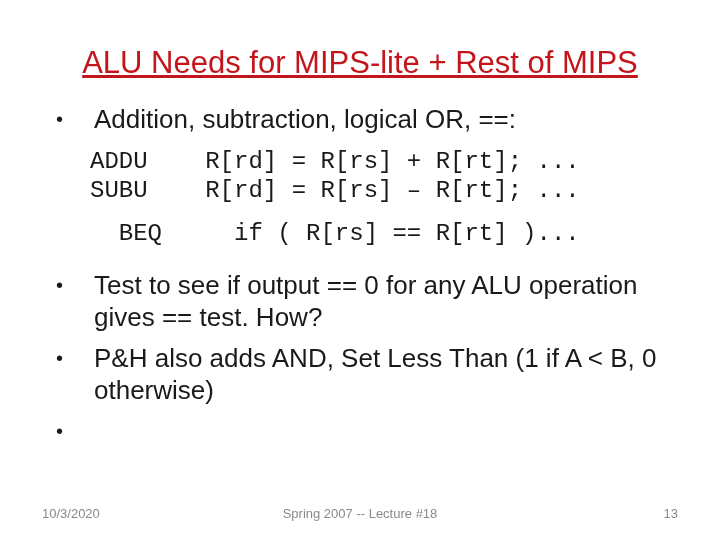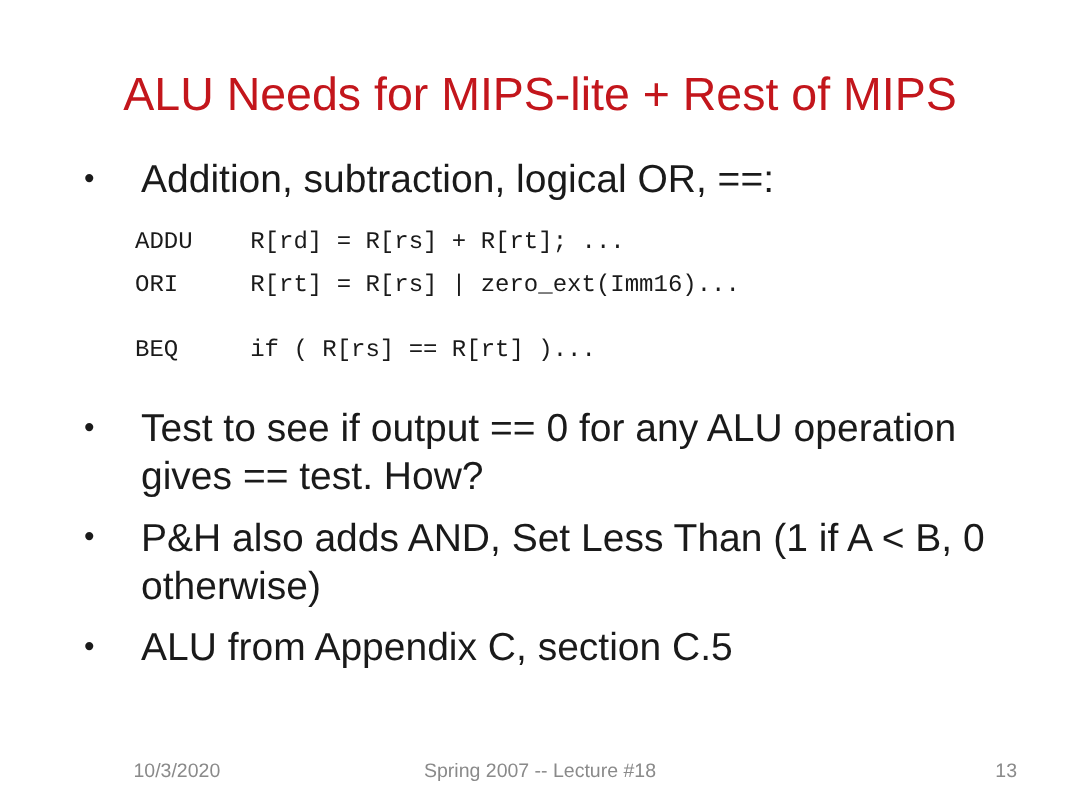--- a/index.html
+++ b/index.html
@@ -19,20 +19,21 @@
     position: absolute;
     top: 45px;
     left: 0;
     right: 0;
     margin: 0;
     text-align: center;
     font-size: 31px;
     font-weight: 400;
     line-height: 36px;
     color: var(--title, #c3161c);
+    text-decoration: underline;
   }
   .bullet-row {
     display: flex;
     align-items: flex-start;
     color: var(--body, #1a1a1a);
   }
   .marker {
     width: 26px;
     flex: 0 0 26px;
     font-size: 20px;
@@ -48,62 +49,63 @@
   .intro-bullet {
     position: absolute;
     top: 103px;
     left: 56px;
   }
   .code-block {
     position: absolute;
     top: 147px;
     left: 90px;
     font-family: "Liberation Mono", monospace;
-    font-size: 16px;
+    font-size: 24px;
     line-height: 29px;
     color: var(--code, #1a1a1a);
+    text-align: right;
   }
   .code-line { white-space: pre; }
   .code-line.beq { margin-top: 14px; }
   .bullet-list {
     position: absolute;
     top: 269px;
     left: 56px;
     right: 20px;
   }
   .bullet-item { margin-bottom: 9px; }
   .bline { display: block; }
   .footer {
     position: absolute;
     left: 0;
     right: 0;
     top: 506px;
     height: 20px;
     font-size: 13px;
     color: var(--footer, #8a8a8a);
   }
-  .footer-date { position: absolute; left: 42px; top: 0; margin-left: 47px; }
+  .footer-date { position: absolute; left: 42px; top: 0; }
   .footer-center { position: absolute; left: 0; right: 0; top: 0; text-align: center; }
   .footer-number { position: absolute; right: 42px; top: 0; }
 </style>
 </head>
 <body>
 
 <div class="slide">
 
   <h1 class="slide-title">ALU Needs for MIPS-lite + Rest of MIPS</h1>
 
   <div class="bullet-row intro-bullet">
     <span class="marker">•</span>
     <span class="btext">Addition, subtraction, logical OR, ==:</span>
   </div>
 
   <div class="code-block">
     <div class="code-line">ADDU    R[rd] = R[rs] + R[rt]; ...</div>
-    <div class="code-line">ORI     R[rt] = R[rs] | zero_ext(Imm16)...</div>
+    <div class="code-line">SUBU    R[rd] = R[rs] – R[rt]; ...</div>
     <div class="code-line beq">BEQ     if ( R[rs] == R[rt] )...</div>
   </div>
 
   <div class="bullet-list">
 
     <div class="bullet-row bullet-item">
       <span class="marker">•</span>
       <span class="btext">
         <span class="bline">Test to see if output == 0 for any ALU operation</span>
         <span class="bline">gives == test. How?</span>
@@ -113,23 +115,20 @@
     <div class="bullet-row bullet-item">
       <span class="marker">•</span>
       <span class="btext">
         <span class="bline">P&amp;H also adds AND, Set Less Than (1 if A &lt; B, 0</span>
         <span class="bline">otherwise)</span>
       </span>
     </div>
 
     <div class="bullet-row bullet-item">
       <span class="marker">•</span>
-      <span class="btext">
-        <span class="bline">ALU from Appendix C, section C.5</span>
-      </span>
     </div>
 
   </div>
 
   <div class="footer">
     <span class="footer-date">10/3/2020</span>
     <span class="footer-center">Spring 2007 -- Lecture #18</span>
     <span class="footer-number">13</span>
   </div>
 

